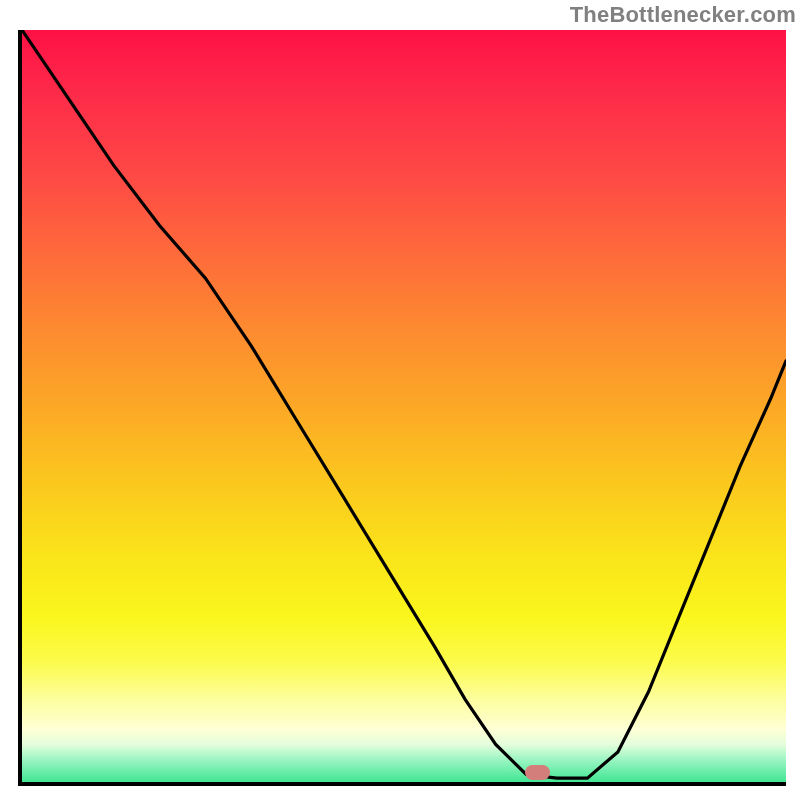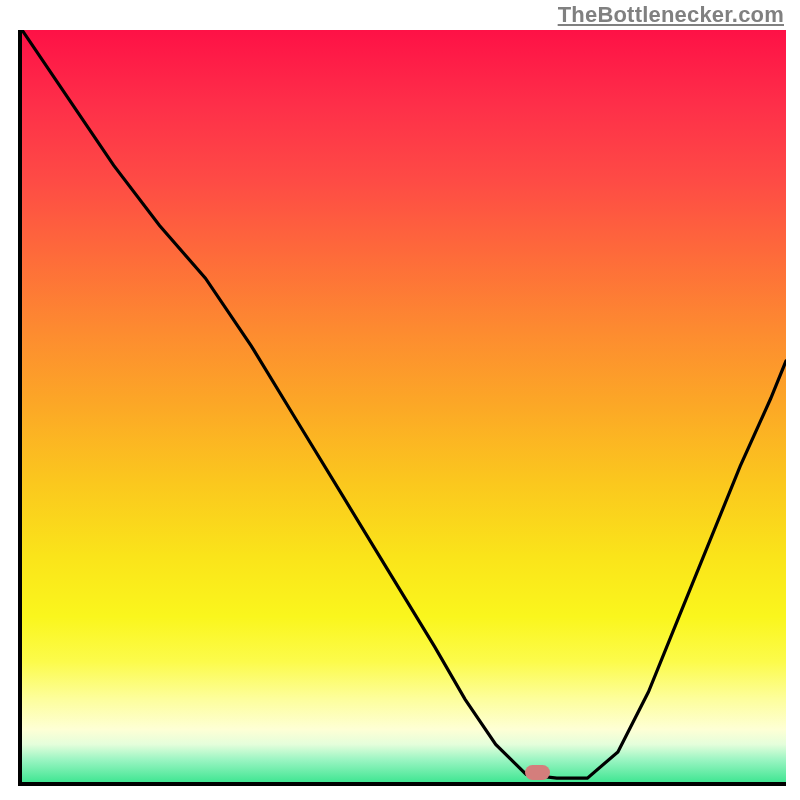--- a/index.html
+++ b/index.html
@@ -12,26 +12,25 @@
     overflow: hidden;
   }
   .wrap {
     position: relative;
     width: 800px;
     height: 800px;
   }
   .attribution {
     position: absolute;
     top: 2px;
-    right: 16px;
+    right: 4px;
     color: #808080;
     font-size: 22px;
     font-weight: 600;
     letter-spacing: 0.2px;
-    text-decoration: underline;
   }
   .plot {
     position: absolute;
     left: 18px;
     top: 30px;
     width: 768px;
     height: 756px;
     border-left: 4px solid #000;
     border-bottom: 4px solid #000;
     box-sizing: border-box;

